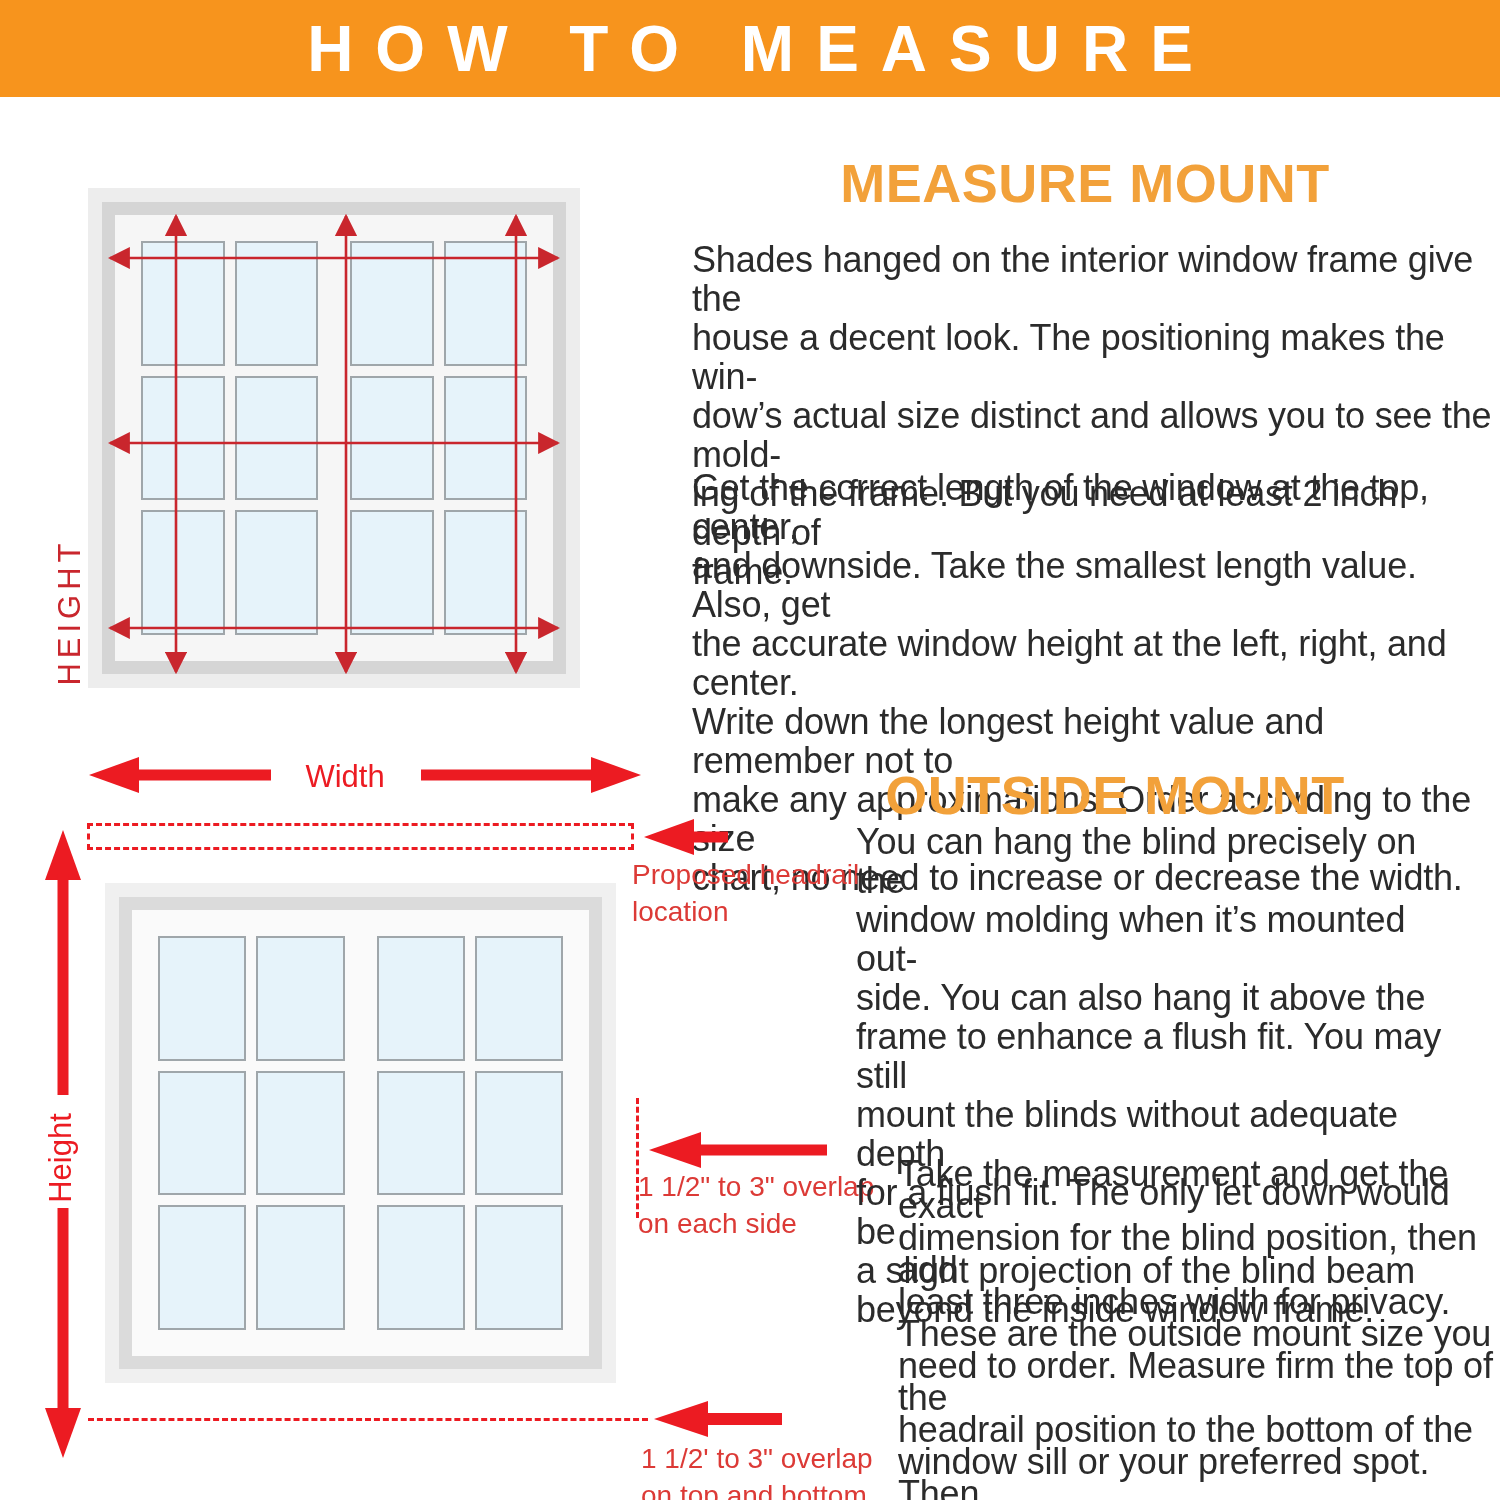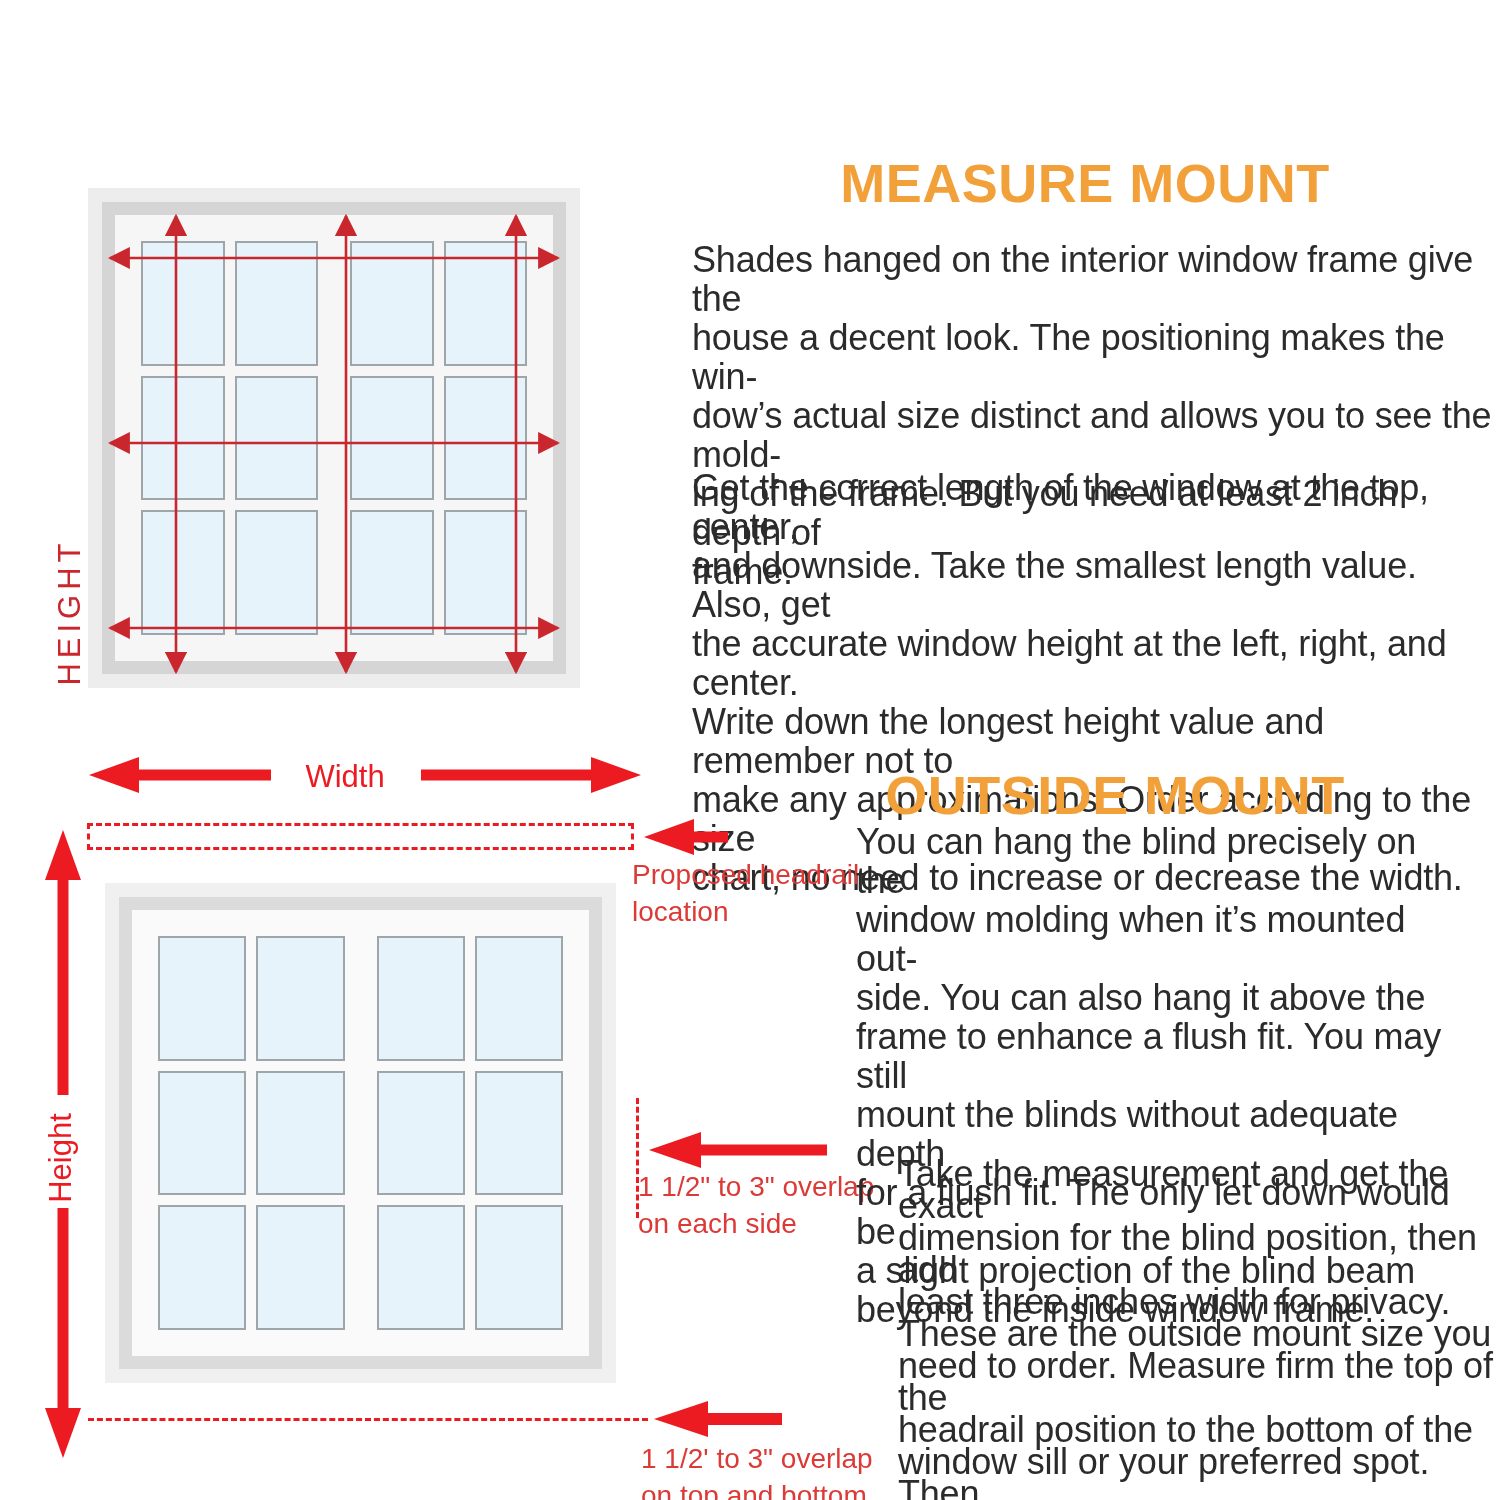--- a/index.html
+++ b/index.html
@@ -37,20 +37,23 @@
   .dashed-hline{border-top:3px dashed var(--bold-red);}
 
   .rot{transform:rotate(-90deg); transform-origin:center center; text-align:center;}
   svg{display:block; overflow:visible;}
 </style>
 </head>
 <body>
 
 <div id="canvas">
 
+  <div class="banner">
+    <h1>HOW TO MEASURE</h1>
+  </div>
 
   <div class="abs" style="left:0; top:97px; width:700px; height:650px;">
 
     <div class="abs diagram-label" style="left:250px; top:150px; width:210px;">WIDTH</div>
 
     <div class="abs diagram-label rot" style="left:-58px; top:495px; width:260px; height:40px;">HEIGHT</div>
 
     <div class="window abs" style="left:88px; top:91px; width:492px; height:500px;">
       <div class="w-bezel">
         <div class="w-inner">

